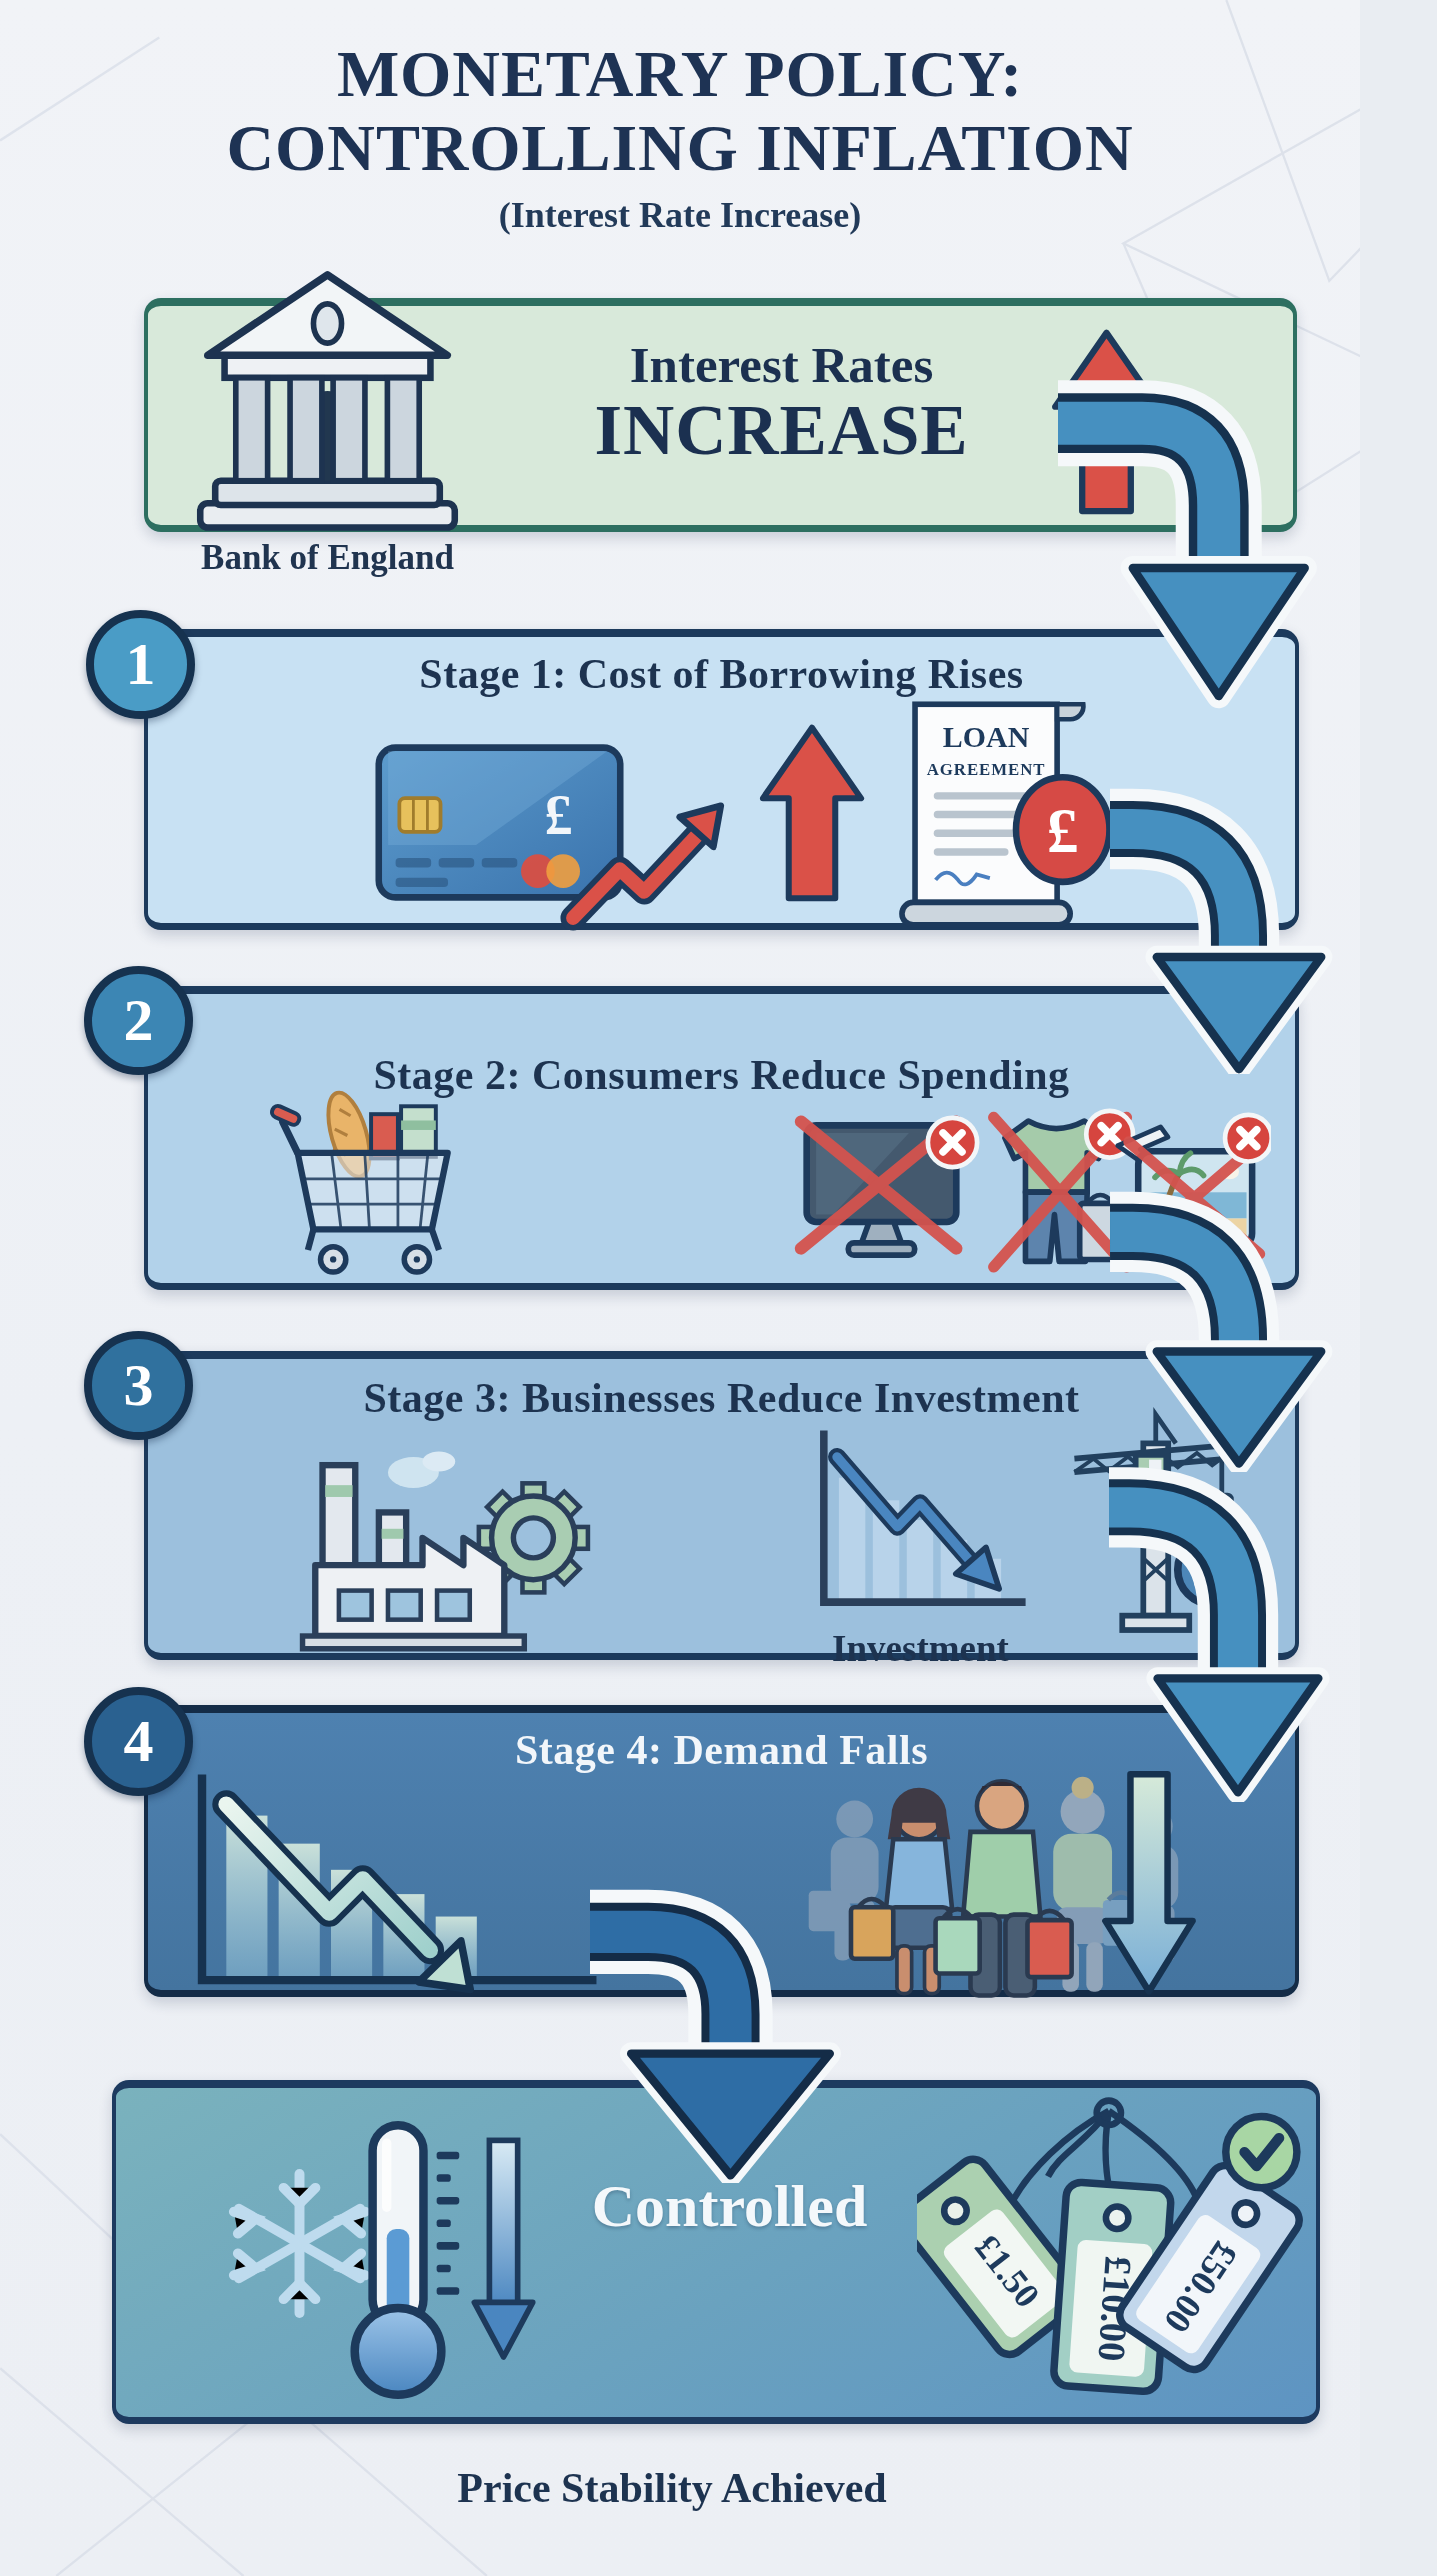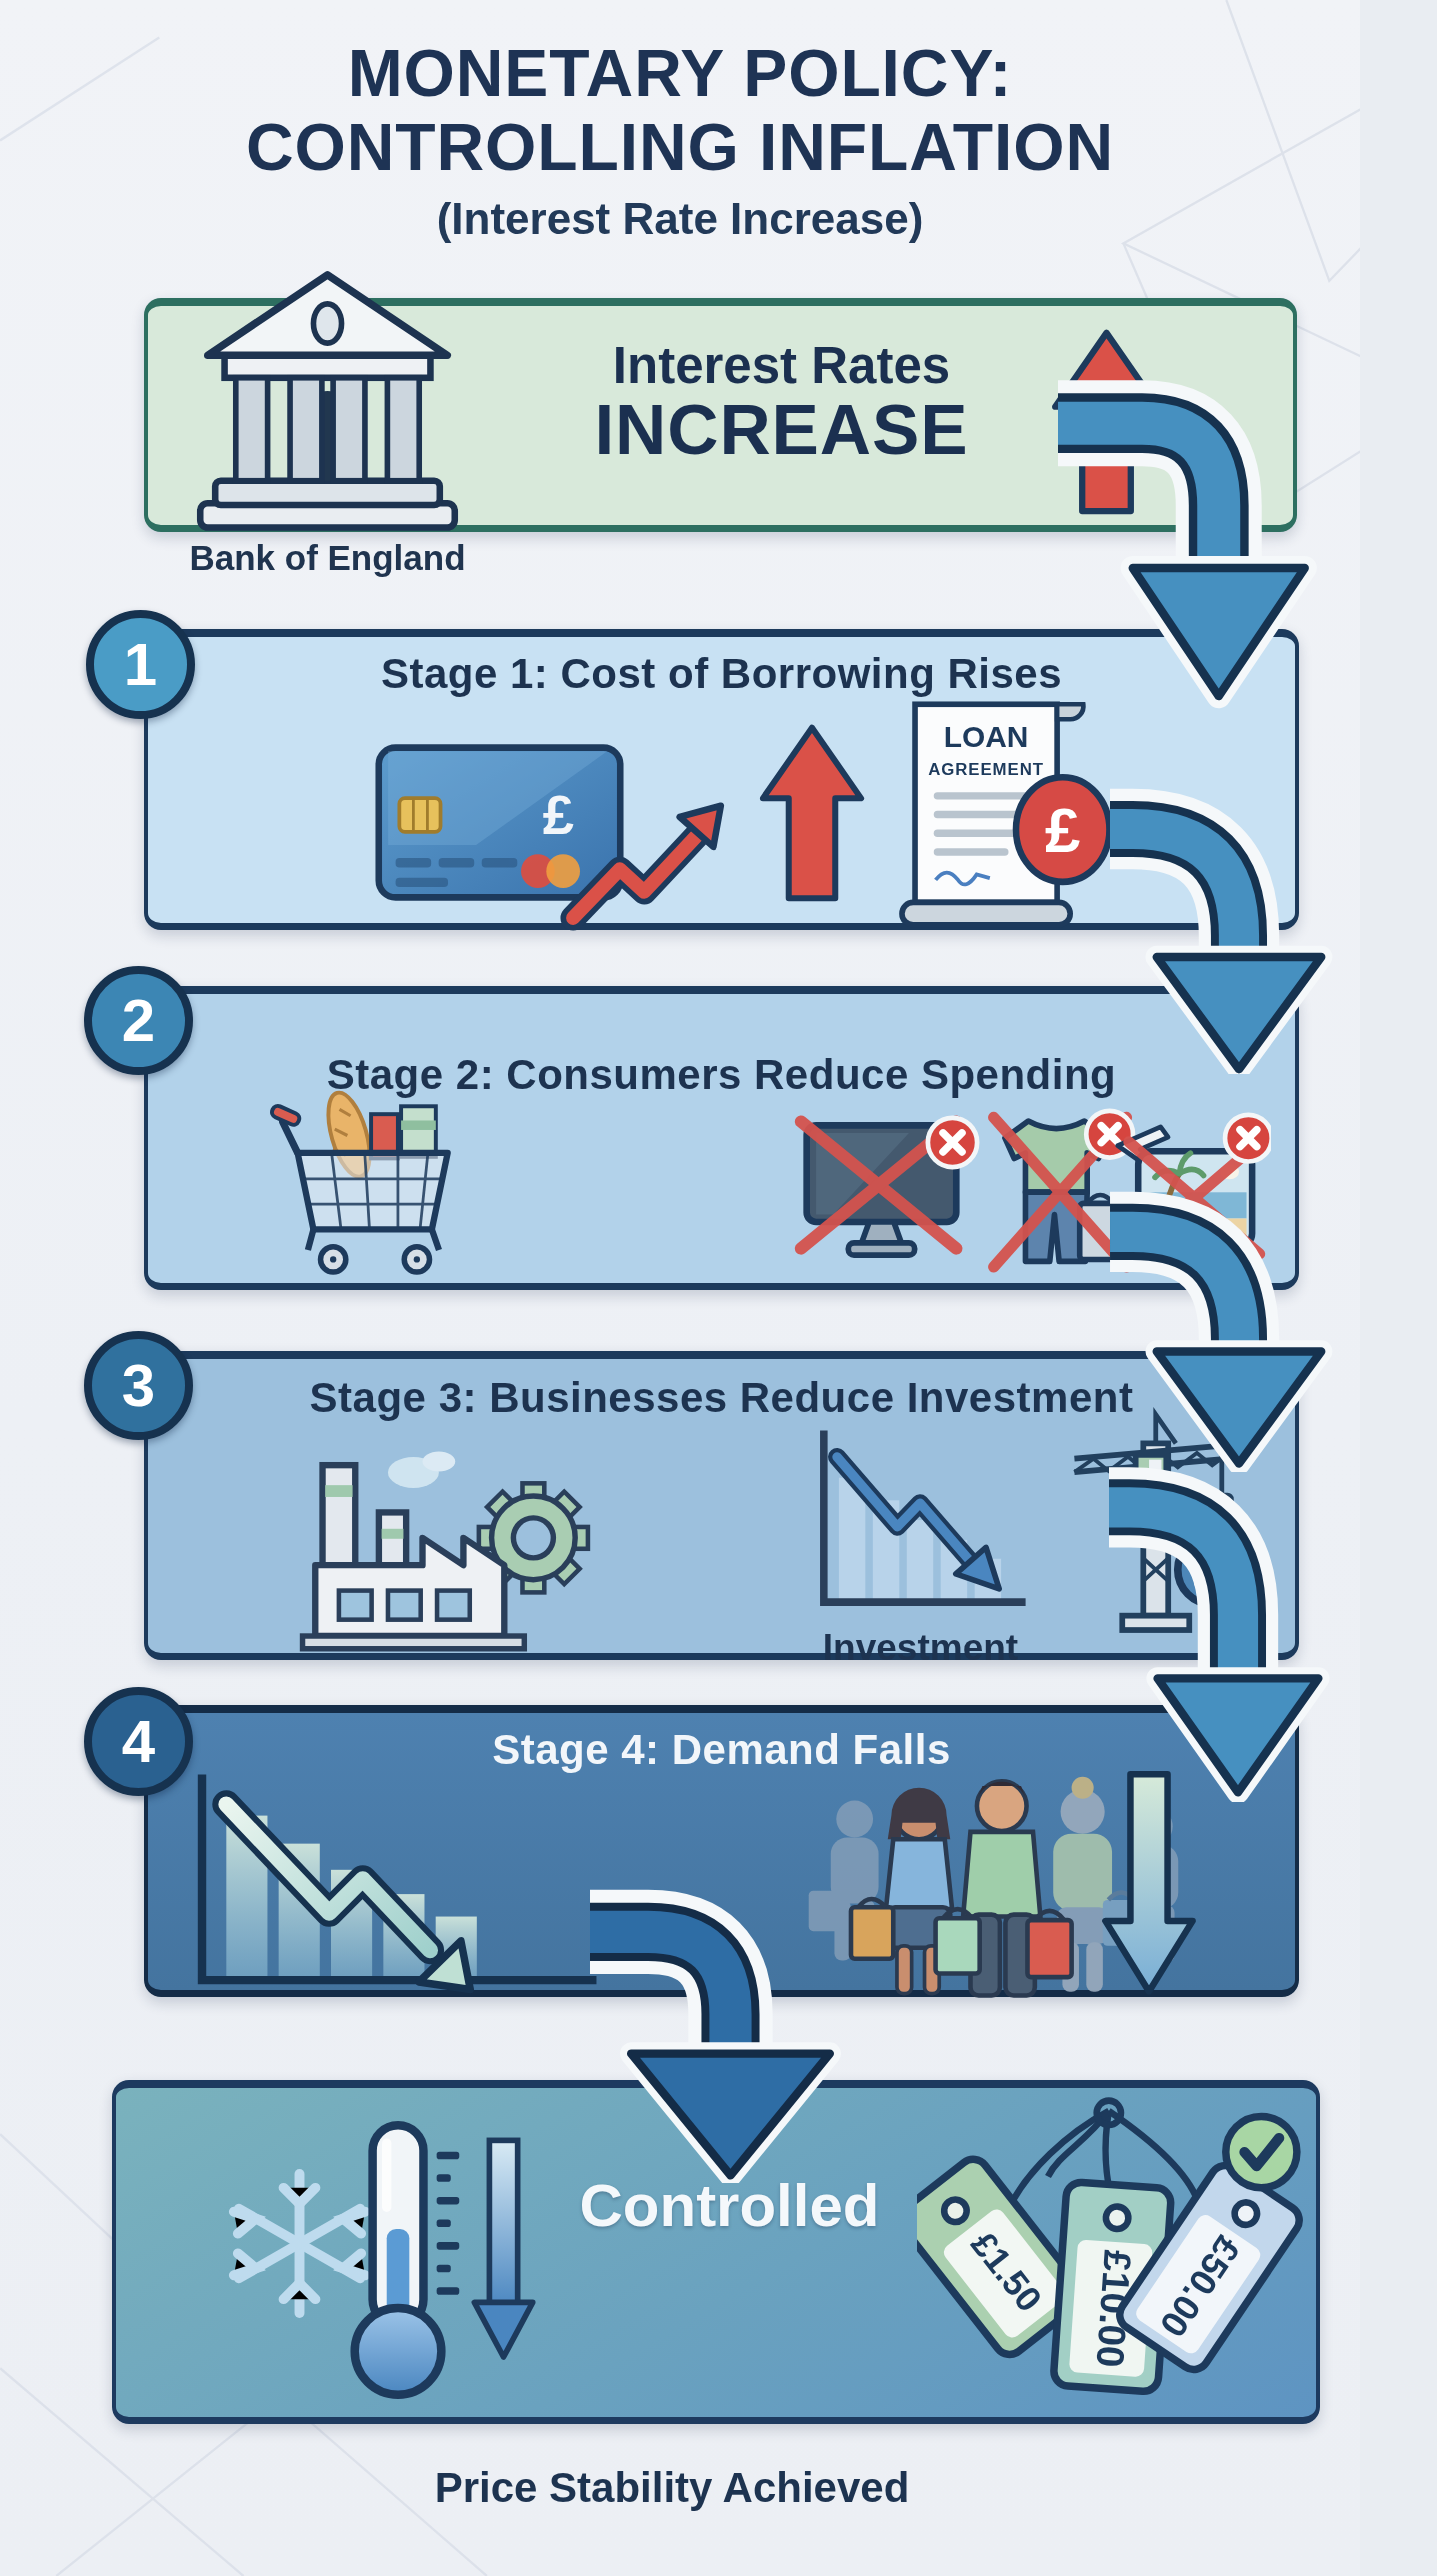--- a/index.html
+++ b/index.html
@@ -1,22 +1,22 @@
 <!DOCTYPE html>
 <html style="font-size:15px"><head>
 <meta charset="utf-8">
 <style>
   html,body{margin:0;padding:0;background:#e9edf2;}
   #canvas{position:relative;width:1360px;height:2576px;overflow:hidden;
     background:linear-gradient(180deg,#f1f3f7 0%,#edf0f5 55%,#eceff4 100%);
-    font-family:Liberation Sans, sans-serif;}
+    font-family:Liberation Serif, serif;}
   .abs{position:absolute;}
   .center-text{text-align:center;}
   .title-line{font-weight:800;font-size:66px;line-height:1.12;color:#1e3354;letter-spacing:0.9px;}
-  .subtitle{font-weight:700;font-size:44px;color:#223a59;margin-top:9.4px;}
+  .subtitle{font-weight:700;font-size:36px;color:#223a59;margin-top:9.4px;}
   .box{position:absolute;border:4.7px solid #1c3a5c;border-top-width:8.4px;border-bottom-width:7.5px;
        border-radius:17px;box-shadow:0 5.6px 13px rgba(25,45,75,.18);box-sizing:border-box;}
   .stage-title{position:absolute;left:0;right:0;text-align:center;font-weight:700;
        font-size:42px;color:#1d3350;letter-spacing:0.5px;}
   .badge{position:absolute;width:109px;height:109px;border-radius:50%;border:8.4px solid #16324f;
        display:flex;align-items:center;justify-content:center;color:#fff;font-size:60px;
        font-weight:800;box-sizing:border-box;box-shadow:0 3.7px 7.5px rgba(10,30,60,.35);z-index:6;}
   .flow{position:absolute;z-index:5;}
   .iconsvg{position:absolute;}
   .bank-label{position:absolute;font-weight:700;font-size:35px;color:#20344f;text-align:center;}

